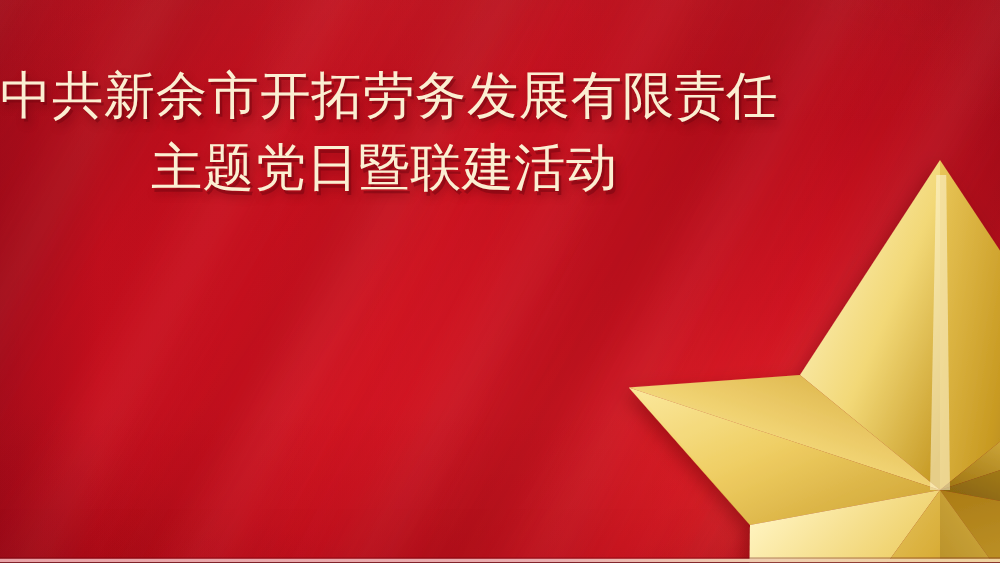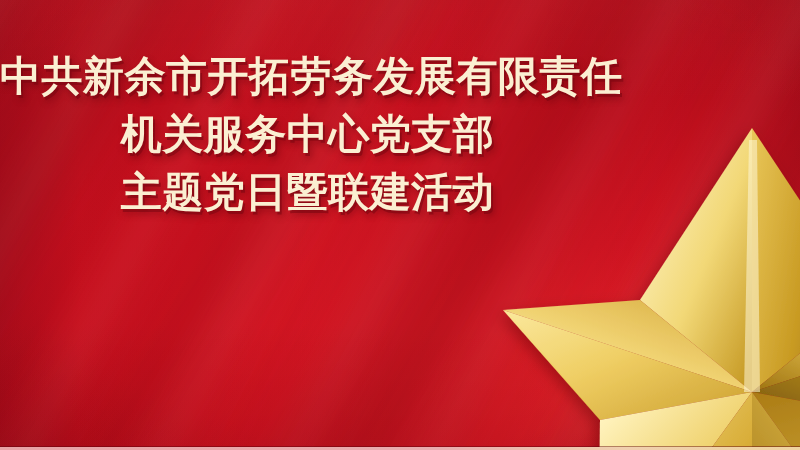--- a/index.html
+++ b/index.html
@@ -119,21 +119,21 @@
     position: absolute;
     left: 0;
     top: 47px;
     width: 615px;
     text-align: center;
     z-index: 6;
   }
   .tline {
     font-size: 41px;
     line-height: 58px;
-    font-weight: 700;
+    font-weight: 400;
     color: #fbefd2;
     letter-spacing: 0.5px;
     white-space: nowrap;
     text-shadow:
       2px 3px 0 rgba(121,6,16,0.55),
       3px 5px 7px rgba(96,2,10,0.48);
     -webkit-font-smoothing: antialiased;
   }
 
   
@@ -246,20 +246,19 @@
       <polygon points="749,140 757,140 760,392 744,392" fill="#FFF8D8" opacity="0.55"></polygon>
 
       <polygon points="506,309 640,300 752,392 600,420" fill="#FFFFFF" opacity="0.05"></polygon>
 
       <polygon points="752,392 905,420 906,605 752,540" fill="#6E4E08" opacity="0.18"></polygon>
     </svg>
   </div>
 
   <div class="title-block">
     <div class="tline">中共新余市开拓劳务发展有限责任</div>
-    <div class="tline">机关服务中心党支部</div>
     <div class="tline">主题党日暨联建活动</div>
   </div>
 
   <div class="bottom-hair"></div>
   <div class="bottom-strip"></div>
 
 </div>
 
 </body></html>

